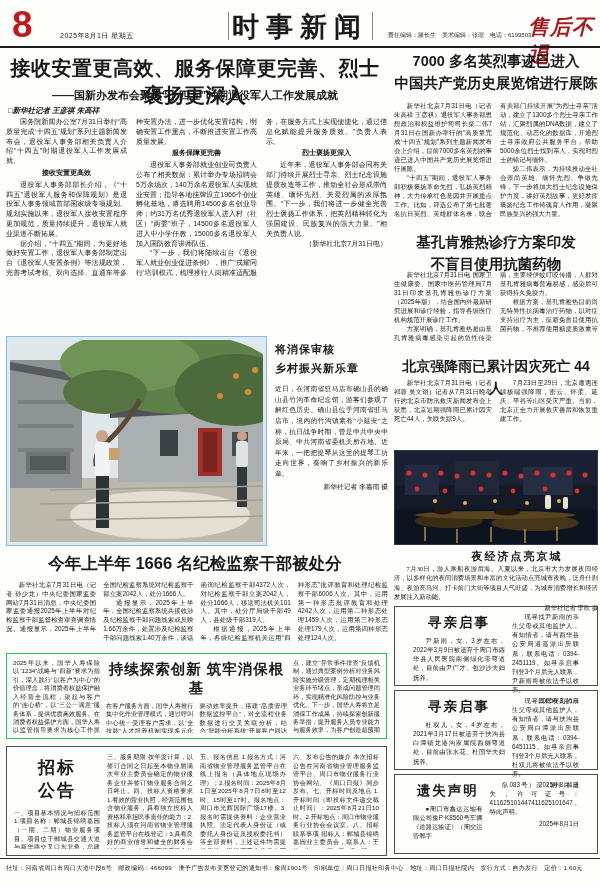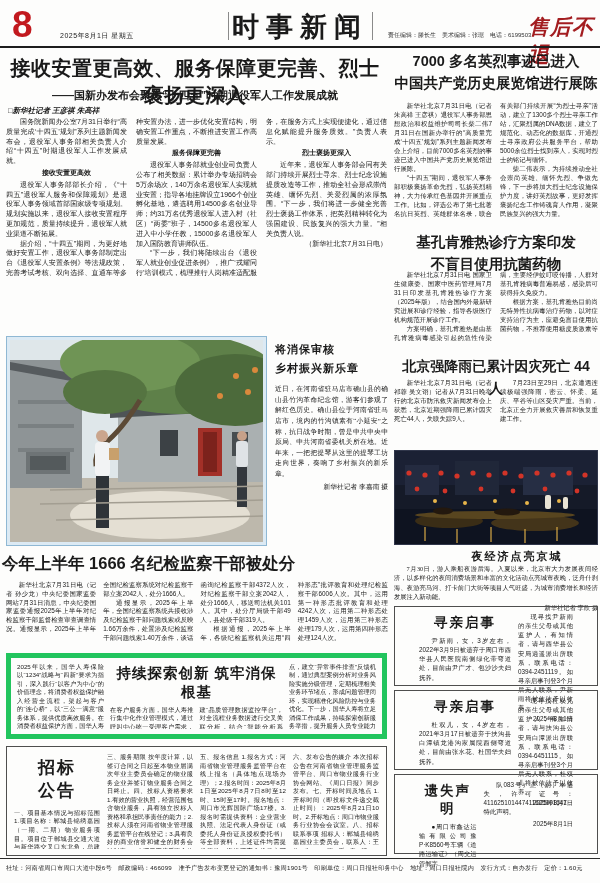--- a/index.html
+++ b/index.html
@@ -32,25 +32,25 @@
   
   .photo1-frame { left:6px; top:336px; width:261px; height:210px; background:#dceaf4;
                   border:1px solid #8fb8d4; padding:3px; }
   .photo1-frame svg { width:100%; height:100%; display:block; }
   .photo1-cap { left:275px; top:340px; width:113px; }
   .photo1-title { font-size:11px; font-weight:900; line-height:1.7; letter-spacing:1px; }
   .photo1-text { margin-top:7px; font-size:6.8px; line-height:1.55; text-align:justify;
                  font-family:"Liberation Serif","DejaVu Serif",serif; }
   .photo1-credit { text-align:right; font-size:6.8px; margin-top:3px; font-family:"Liberation Serif","DejaVu Serif",serif; }
   
-  .disc-headline { left:2px; top:553px; width:386px; text-align:left; font-size:16.5px; font-weight:900; }
+  .disc-headline { left:2px; top:553px; width:386px; text-align:center; font-size:16.5px; font-weight:900; }
   .disc-body { left:6px; top:581px; width:382px; height:65px; column-count:4; column-gap:7px;
                font-size:6.4px; line-height:1.38; text-align:justify; overflow:hidden; }
   
-  .ins-box { left:6px; top:653px; width:381px; height:86px; border:5px solid #22c55e;
+  .ins-box { left:6px; top:653px; width:381px; height:86px; border:1px solid #22c55e;
              padding:5px 6px; display:flex; gap:6px; background:#fdfdfc; }
   .ins-col { width:87px; font-size:6.2px; line-height:1.36; text-align:justify; overflow:hidden; }
   .ins-mid { flex:1; display:flex; flex-direction:column; }
   .ins-title { text-align:center; font-size:14.5px; font-weight:900; letter-spacing:1px; margin:1px 0 4px; }
   .ins-midtext { flex:1; column-count:2; column-gap:6px; font-size:6.2px; line-height:1.36;
                  text-align:justify; overflow:hidden; }
   
   .tender-box { left:6px; top:746px; width:381px; height:110px; border:1px solid #4e4e4e;
                 padding:6px 7px; display:flex; gap:7px; }
   .tender-col { flex:1; font-size:6.2px; line-height:1.38; text-align:justify; overflow:hidden; }
@@ -61,21 +61,21 @@
   .rbody { left:394px; width:204px; column-count:2; column-gap:8px; font-size:6.4px;
            line-height:1.4; text-align:justify; overflow:hidden; }
   .rb1 { top:102px; height:124px; } .rb2 { top:271px; height:80px; } .rb3 { top:379px; height:66px; }
   .night-photo { left:394px; top:450px; width:204px; height:95px; border:1px solid #30364a; }
   .night-photo svg { width:100%; height:100%; display:block; }
   .night-title { left:415px; top:549px; width:204px; text-align:center; font-size:11px; font-weight:900; letter-spacing:2px; }
   .night-caption { left:394px; top:564px; width:204px; font-size:6.3px; line-height:1.5; text-align:justify;
                    font-family:"Liberation Serif","DejaVu Serif",serif; }
   .night-credit { text-align:right; margin-top:1px; }
   
-  .notice { left:394px; width:204px; border:1px solid #4e4e4e; padding:5px 24px; display:flex; gap:7px; }
+  .notice { left:394px; width:204px; border:1px solid #4e4e4e; padding:5px 18px; display:flex; gap:7px; }
   .n1 { top:606px; height:80px; } .n2 { top:690px; height:80px; } .n3 { top:774px; height:80px; }
   .notice-left { width:92px; }
   .notice-title { text-align:center; font-size:13.5px; font-weight:900; letter-spacing:2px; margin:2px 0 4px; }
   .ntext { font-size:6.3px; line-height:1.45; text-align:justify; }
   .notice-right { flex:1; }
   .notice-date { text-align:right; margin-top:2px; text-indent:0; }
   
   .footer-rule { left:0; top:858px; width:600px; height:1px; background:#2a2a2a; }
   .footer-text { left:6px; top:864px; width:590px; font-size:6.2px; color:#222; letter-spacing:.2px; }
 </style>

